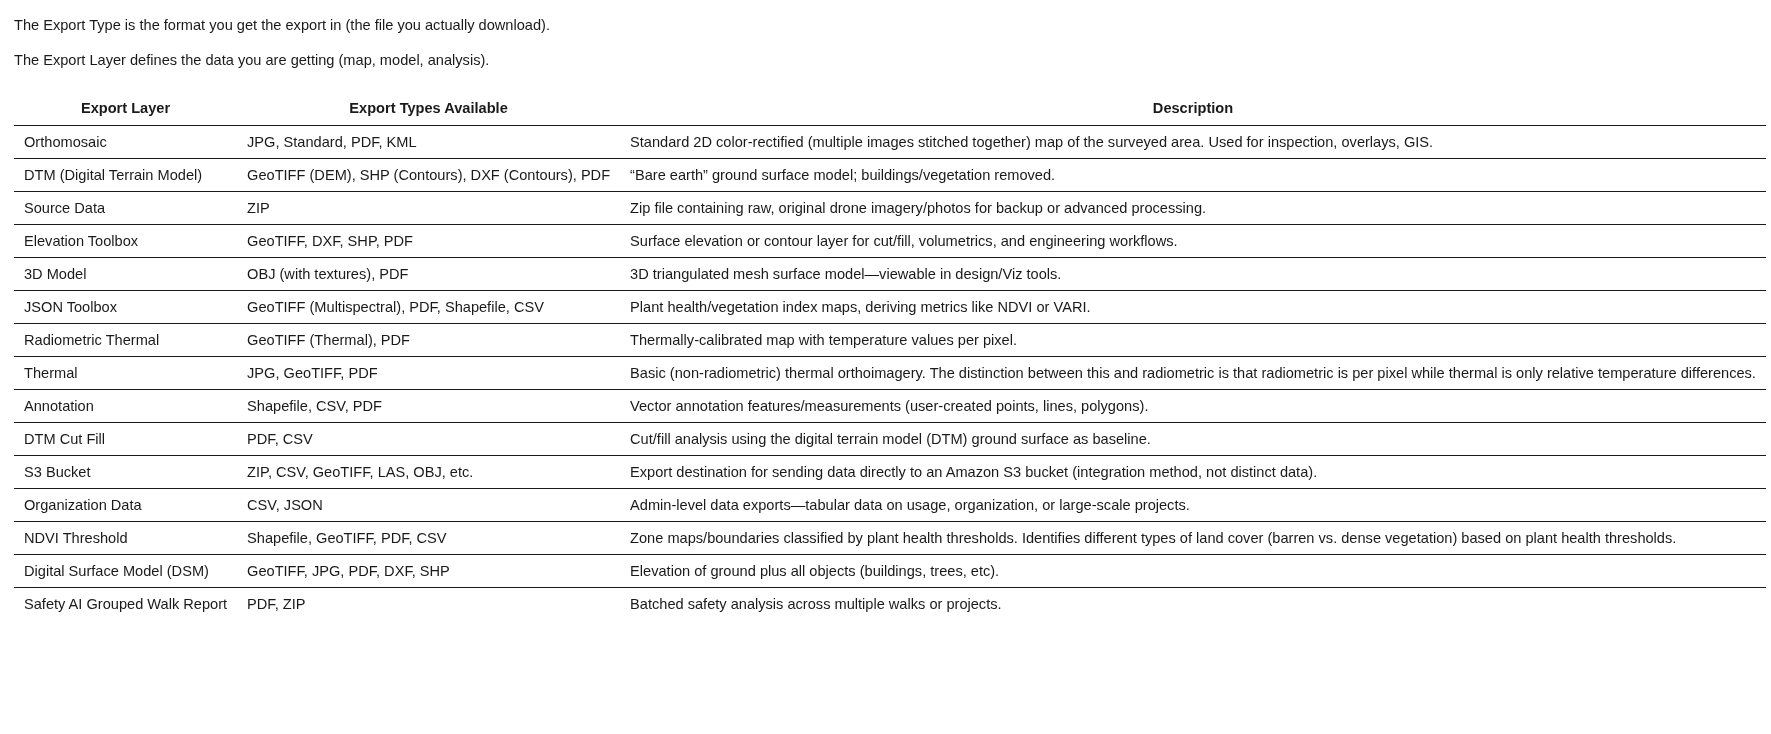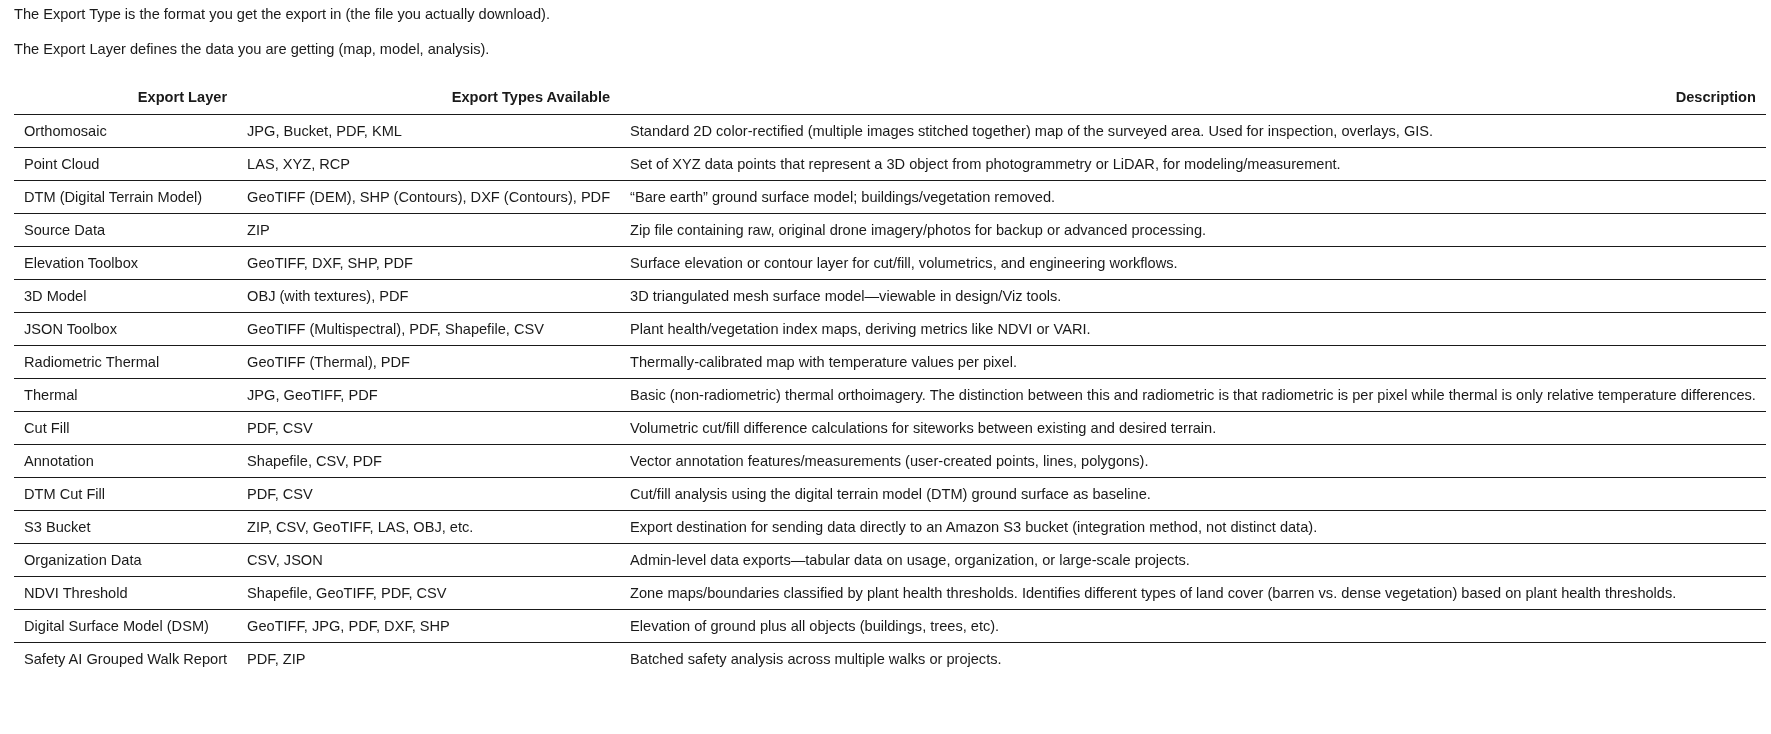--- a/index.html
+++ b/index.html
@@ -3,29 +3,29 @@
 <meta charset="utf-8">
 <style>
   html, body { margin: 0; padding: 0; background: #ffffff; }
   body {
     width: 1771px; height: 734px; overflow: hidden;
     font-family: "Liberation Sans", sans-serif;
     font-size: 14.6px; color: #1a1a1a;
   }
   .page { padding: 0 14px; }
   p.intro { margin: 0; line-height: 20px; }
-  p.intro.first { padding-top: 4px; }
+  p.intro.first { padding-top: 15px; }
   p.intro.second { padding-top: 15px; }
   table.export-table {
     border-collapse: collapse;
     margin-top: 20px;
     width: 1744px;
   }
   table.export-table th {
-    text-align: right; font-weight: bold;
+    text-align: center; font-weight: bold;
     padding: 0 10px; height: 35px; vertical-align: middle;
     border-bottom: 1.5px solid #1a1a1a;
   }
   table.export-table td {
     padding: 0 10px; height: 32px; vertical-align: middle;
     border-bottom: 1.5px solid #1a1a1a;
     white-space: nowrap;
   }
   table.export-table tr:last-child td { border-bottom: none; }
   col.c1 { width: 220px; }
@@ -47,27 +47,22 @@
     <thead>
       <tr>
         <th>Export Layer</th>
         <th>Export Types Available</th>
         <th>Description</th>
       </tr>
     </thead>
     <tbody id="table-body">
         <tr>
           <td>Orthomosaic</td>
-          <td>JPG, Bucket, PDF, KML</td>
+          <td>JPG, Standard, PDF, KML</td>
           <td>Standard 2D color-rectified (multiple images stitched together) map of the surveyed area. Used for inspection, overlays, GIS.</td>
-        </tr>
-        <tr>
-          <td>Point Cloud</td>
-          <td>LAS, XYZ, RCP</td>
-          <td>Set of XYZ data points that represent a 3D object from photogrammetry or LiDAR, for modeling/measurement.</td>
         </tr>
         <tr>
           <td>DTM (Digital Terrain Model)</td>
           <td>GeoTIFF (DEM), SHP (Contours), DXF (Contours), PDF</td>
           <td>“Bare earth” ground surface model; buildings/vegetation removed.</td>
         </tr>
         <tr>
           <td>Source Data</td>
           <td>ZIP</td>
           <td>Zip file containing raw, original drone imagery/photos for backup or advanced processing.</td>
@@ -89,25 +84,20 @@
         </tr>
         <tr>
           <td>Radiometric Thermal</td>
           <td>GeoTIFF (Thermal), PDF</td>
           <td>Thermally-calibrated map with temperature values per pixel.</td>
         </tr>
         <tr>
           <td>Thermal</td>
           <td>JPG, GeoTIFF, PDF</td>
           <td>Basic (non-radiometric) thermal orthoimagery. The distinction between this and radiometric is that radiometric is per pixel while thermal is only relative temperature differences.</td>
-        </tr>
-        <tr>
-          <td>Cut Fill</td>
-          <td>PDF, CSV</td>
-          <td>Volumetric cut/fill difference calculations for siteworks between existing and desired terrain.</td>
         </tr>
         <tr>
           <td>Annotation</td>
           <td>Shapefile, CSV, PDF</td>
           <td>Vector annotation features/measurements (user-created points, lines, polygons).</td>
         </tr>
         <tr>
           <td>DTM Cut Fill</td>
           <td>PDF, CSV</td>
           <td>Cut/fill analysis using the digital terrain model (DTM) ground surface as baseline.</td>

